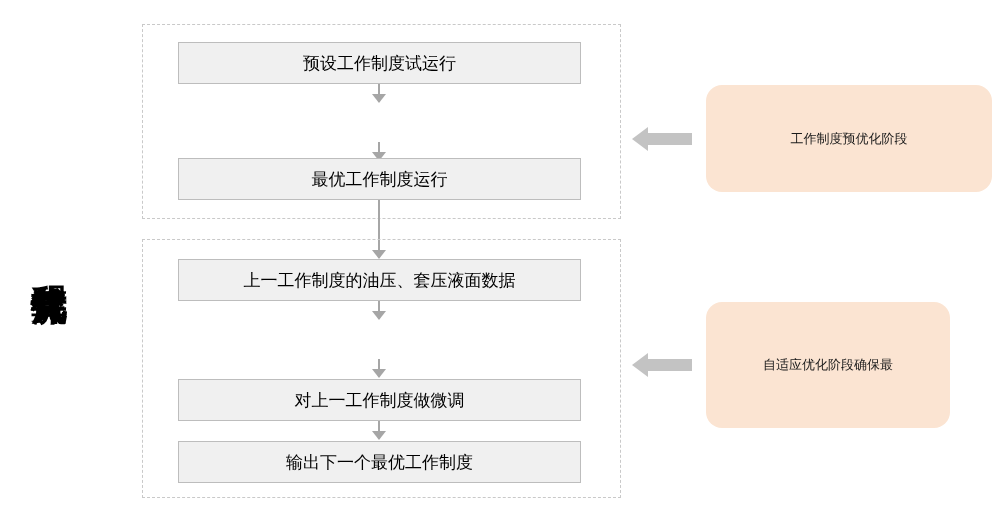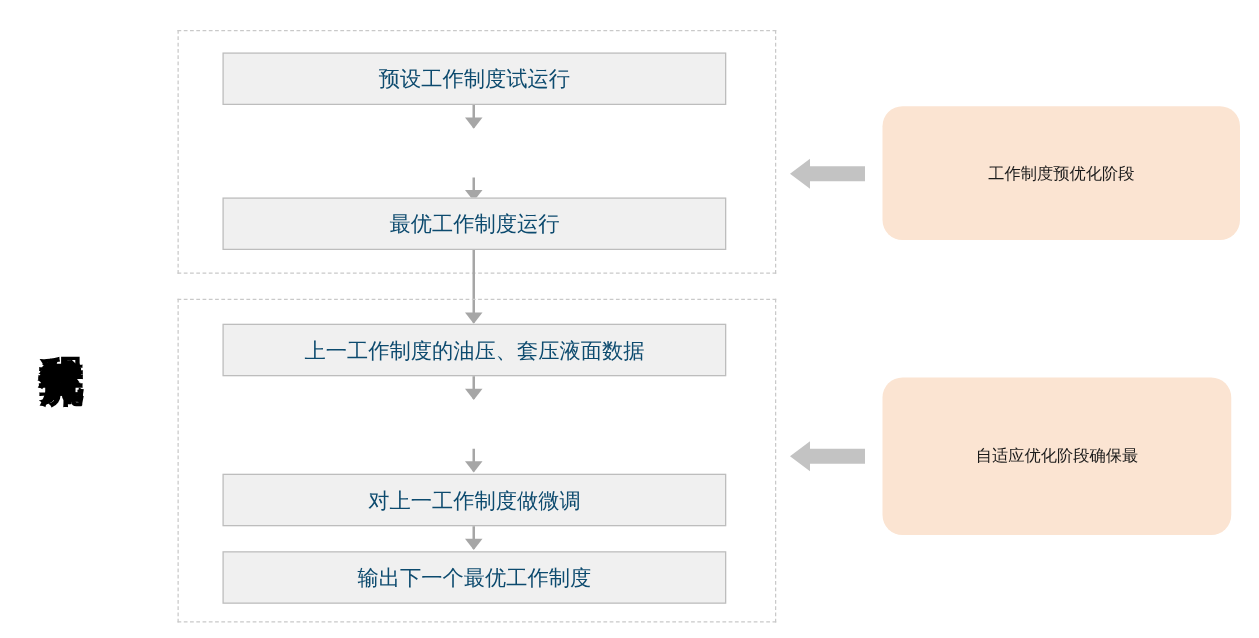--- a/index.html
+++ b/index.html
@@ -49,21 +49,21 @@
     position: absolute;
     left: 178px;
     width: 403px;
     height: 42px;
     background: #f0f0f0;
     border: 1px solid #bdbdbd;
     display: flex;
     align-items: center;
     justify-content: center;
     font-size: 17px;
-    color: #0c4a6e;
+    color: #000000;
     line-height: 1;
     white-space: nowrap;
   }
 
   
   .conn {
     position: absolute;
     left: 378px;
     width: 2px;
     background: #a6a6a6;
@@ -94,21 +94,21 @@
     display: flex;
     align-items: center;
     justify-content: center;
     text-align: center;
     font-size: 13px;
     color: #1a1a1a;
     line-height: 1.5;
     padding: 6px 20px;
   }
   #callout-pre  { left: 706px; top: 85px;  width: 286px; height: 107px; }
-  #callout-adap { left: 706px; top: 302px; width: 279px; height: 126px; }
+  #callout-adap { left: 706px; top: 302px; width: 244px; height: 126px; }
 </style>
 </head>
 <body>
 
 <div id="canvas">
 
   <div class="vtitle">气井优化计算流程</div>
 
   <div class="group" id="group-pre"></div>
 

